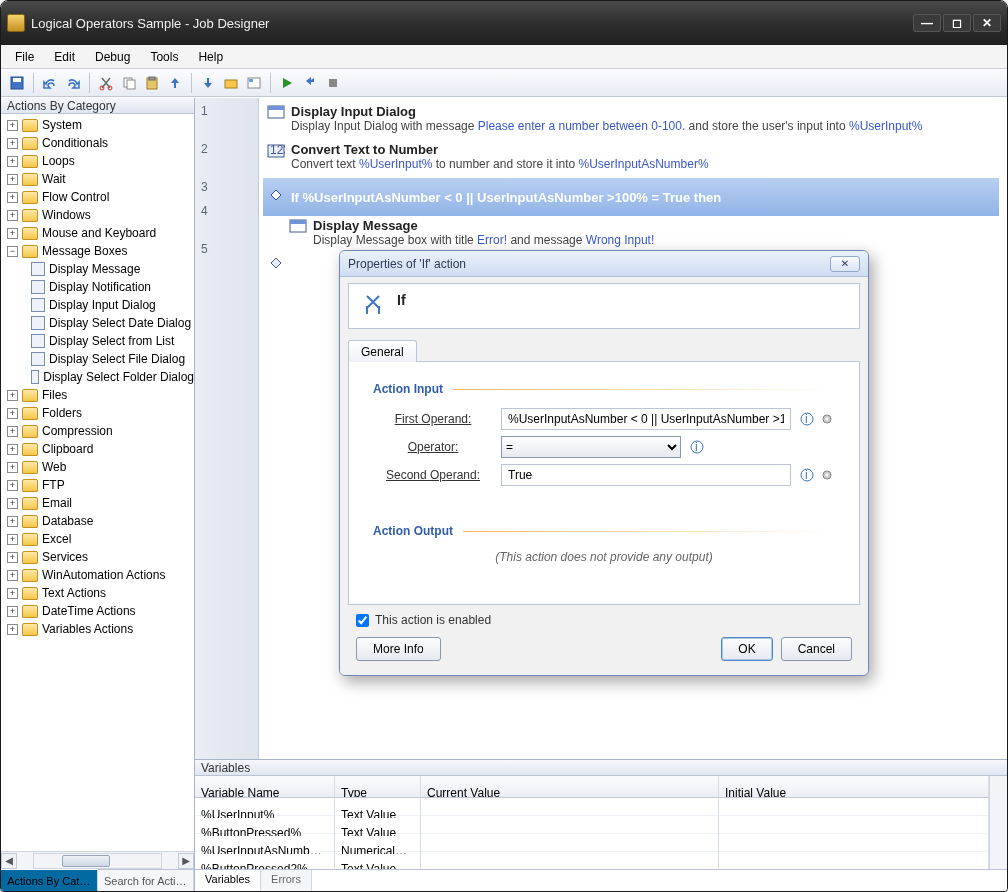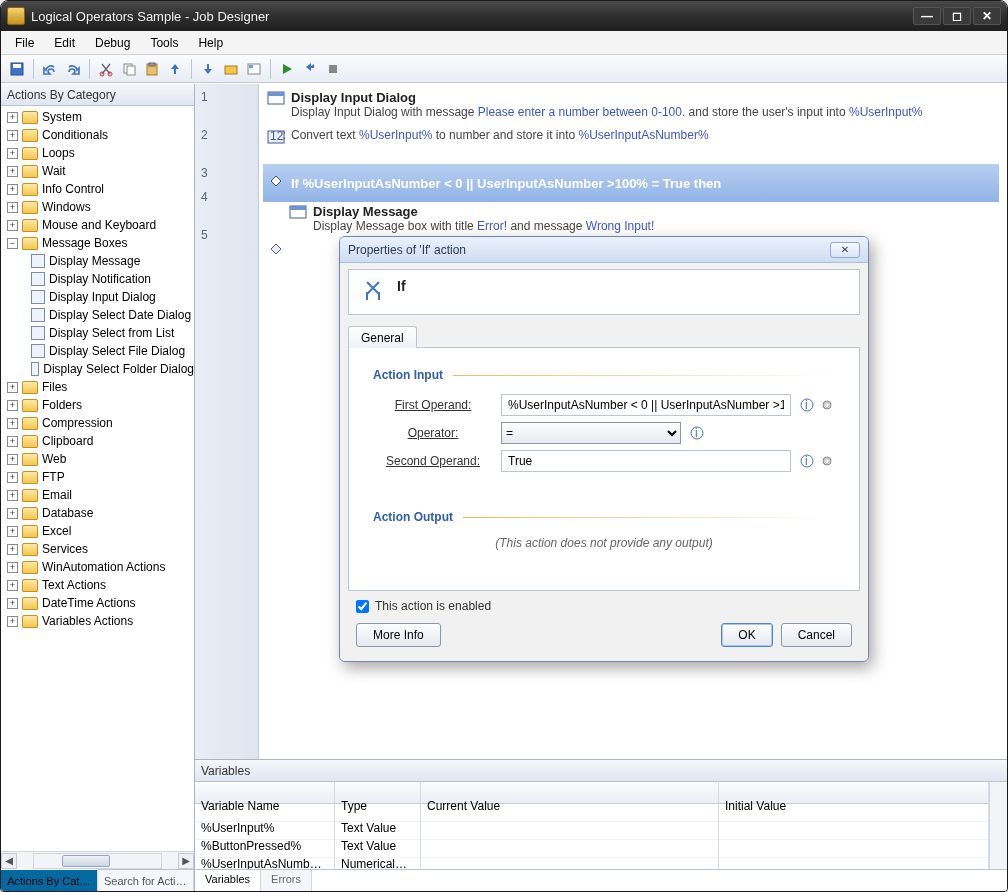--- a/index.html
+++ b/index.html
@@ -1,40 +1,40 @@
 <!DOCTYPE html>
 <html><head>
 <meta charset="utf-8">
 <style>
 * { margin: 0; padding: 0; box-sizing: border-box; font-family: "Segoe UI", Tahoma, Arial, sans-serif; font-size: 12px; }
 body { background: #fff; }
 
 .window { width: 1008px; height: 892px; border: 1px solid #1a1a1a; background: #fff; display: flex; flex-direction: column; border-radius: 8px 8px 4px 4px; overflow: hidden; box-shadow: 0 4px 12px rgba(0,0,0,0.4); margin: 0; }
 
 
-.titlebar { height: 30px; background: linear-gradient(to bottom, #4a4a4a 0%, #2f2f2f 50%, #1f1f1f 100%); display: flex; align-items: center; padding: 0 6px; color: #eee; }
+.titlebar { height: 44px; background: linear-gradient(to bottom, #4a4a4a 0%, #2f2f2f 50%, #1f1f1f 100%); display: flex; align-items: center; padding: 0 6px; color: #eee; }
 .titlebar .app-icon { width: 18px; height: 18px; background: linear-gradient(to bottom,#f7d46e,#c49022); border-radius: 2px; margin-right: 6px; border:1px solid #8a6310; }
 .titlebar .title { flex: 1; font-size: 13px; }
 .titlebar .winbtns { display: flex; gap: 2px; }
 .titlebar .winbtn { width: 28px; height: 18px; background: #3a3a3a; border: 1px solid #555; color: #fff; display: flex; align-items: center; justify-content: center; font-weight: bold; border-radius: 2px; }
 .titlebar .winbtn.close { background: #3a3a3a; }
 
 
 .menubar { height: 24px; background: #f4f4f4; border-bottom: 1px solid #d0d0d0; display: flex; align-items: center; padding: 0 6px; gap: 4px;}
 .menubar .mitem { padding: 3px 8px; border-radius: 2px; }
 
 
 .toolbar { height: 28px; background: linear-gradient(to bottom,#fbfcfe,#e7ecf4); border-bottom: 1px solid #c3c9d2; display: flex; align-items: center; padding: 0 6px; gap: 3px; }
 .toolbar .sep { width:1px; height:20px; background:#c0c6cf; margin:0 3px;}
 .toolbar .tbtn { width: 20px; height: 20px; display: flex; align-items:center; justify-content:center; border-radius:2px; }
 
 
 .main { flex: 1; display: flex; overflow: hidden; border-top:1px solid #fff;}
 .sidebar { width: 194px; border-right: 1px solid #a9b5c6; display:flex; flex-direction:column; background:#fff;}
-.panel-header { height: 22px; background: linear-gradient(to bottom,#f5f7fb,#dfe6f1); border-bottom: 1px solid #b9c3d3; display:flex; align-items:center; padding:0 6px; font-size:12px; color:#333;}
+.panel-header { height: 16px; background: linear-gradient(to bottom,#f5f7fb,#dfe6f1); border-bottom: 1px solid #b9c3d3; display:flex; align-items:center; padding:0 6px; font-size:12px; color:#333;}
 .tree { flex:1; overflow:auto; padding:2px 0 2px 2px; }
 .tree-row { display:flex; align-items:center; height:18px; padding-left:4px; white-space:nowrap; }
 .expander { width:11px; height:11px; border:1px solid #8a8a8a; background:#fff; display:inline-flex; align-items:center; justify-content:center; font-size:9px; line-height:1; margin-right:4px; color:#333;}
 .folder-icon { width:16px; height:13px; background: linear-gradient(to bottom,#fde9a8,#f6c64a); border:1px solid #c49022; border-radius:2px 2px 1px 1px; margin-right:4px;}
 .action-icon { width:14px; height:14px; display:inline-block; margin-right:4px; border:1px solid #7a8bb0; background:#eef2fa;}
 .tree-row.child { padding-left:28px; }
 
 .sidebar-hscroll { height:18px; border-top:1px solid #cfd6e0; background:#f2f4f8; display:flex; align-items:center;}
 .sidebar-hscroll .track { position:relative; flex:1; height:16px; background:#f2f4f8; border:1px solid #d0d6df; margin:0 16px;}
 .sidebar-hscroll .thumb { position:absolute; left:22%; top:1px; height:12px; width:48px; background:linear-gradient(to bottom,#eef1f6,#cfd7e4); border:1px solid #97a6bd; border-radius:2px;}
@@ -57,21 +57,21 @@
 .step .steptitle { font-weight:bold; font-size:13px; color:#222;}
 .step .stepdesc { font-size:12px; color:#444; }
 .step .indent { margin-left:22px; }
 .step.selected { background: linear-gradient(to bottom,#b8cff2,#90b3e6); color:#fff; }
 .step.selected .steptitle, .step.selected .stepdesc { color:#fff; }
 .blue-token { color:#3a57c9; }
 
 
 .varpanel { height:132px; border-top:1px solid #a9b5c6; display:flex; flex-direction:column;}
 .vargrid-head { display:flex; background:linear-gradient(to bottom,#fbfcfe,#ebeef4); border-bottom:1px solid #c3cad6; height:22px;}
-.vargrid-head .col, .varrow .col { padding:17px 6px; border-right:1px solid #d6dce6; overflow:hidden; text-overflow:ellipsis; white-space:nowrap;}
+.vargrid-head .col, .varrow .col { padding:10px 6px; border-right:1px solid #d6dce6; overflow:hidden; text-overflow:ellipsis; white-space:nowrap;}
 .col-name{width:140px;} .col-type{width:86px;} .col-curr{flex:1;} .col-init{width:270px;}
 .vargrid-body{flex:1; overflow:auto;}
 .varrow{display:flex; height:18px; border-bottom:1px solid #eef1f6;}
 .varpanel .vscroll { width:18px; background:#f2f4f8; border-left:1px solid #cfd6e0;}
 .bottom-tabs { height:22px; border-top:1px solid #b9c3d3; display:flex;}
 .bottom-tabs .tab { padding:3px 10px; border-right:1px solid #cfd6e0; background:#f4f6fa; color:#666; font-size:11px;}
 .bottom-tabs .tab.active { background:#fff; color:#000;}
 
 
 .dialog { position:absolute; left:80px; top:152px; width:530px; background:#f1f1f1; border:1px solid #6f87b6; border-radius:6px; box-shadow: 4px 6px 16px rgba(0,0,0,0.35); display:flex; flex-direction:column; overflow:hidden;}
@@ -224,21 +224,21 @@
             <span>Loops</span>
           </div>
         <div class="tree-row">
             <span class="expander">+</span>
             <span class="folder-icon"></span>
             <span>Wait</span>
           </div>
         <div class="tree-row">
             <span class="expander">+</span>
             <span class="folder-icon"></span>
-            <span>Info Control</span>
+            <span>Flow Control</span>
           </div>
         <div class="tree-row">
             <span class="expander">+</span>
             <span class="folder-icon"></span>
             <span>Windows</span>
           </div>
         <div class="tree-row">
             <span class="expander">+</span>
             <span class="folder-icon"></span>
             <span>Mouse and Keyboard</span>
@@ -385,20 +385,21 @@
           </div>
 
           <div class="step" style="height:38px;">
             <div class="stepicon">
                 <svg width="18" height="18">
                   <rect x="1" y="3" width="16" height="12" fill="#e8eef9" stroke="#445a8c"></rect>
                   <text x="3" y="12" font-size="8" fill="#445a8c">123</text>
                 </svg>
               </div>
             <div class="steptext">
+              <div class="steptitle">Convert Text to Number</div>
               <div class="stepdesc"><span>Convert text </span><span class="blue-token">%UserInput%</span><span> to number and store it into </span><span class="blue-token">%UserInputAsNumber%</span></div>
             </div>
           </div>
 
           <div class="step selected" style="height:38px; align-items:center;">
             <div class="stepicon">
                 <svg width="18" height="18">
                   <path d="M9 2l5 5-5 5-5-5z" fill="#fff" stroke="#2b4f9c"></path>
                 </svg>
               </div>

